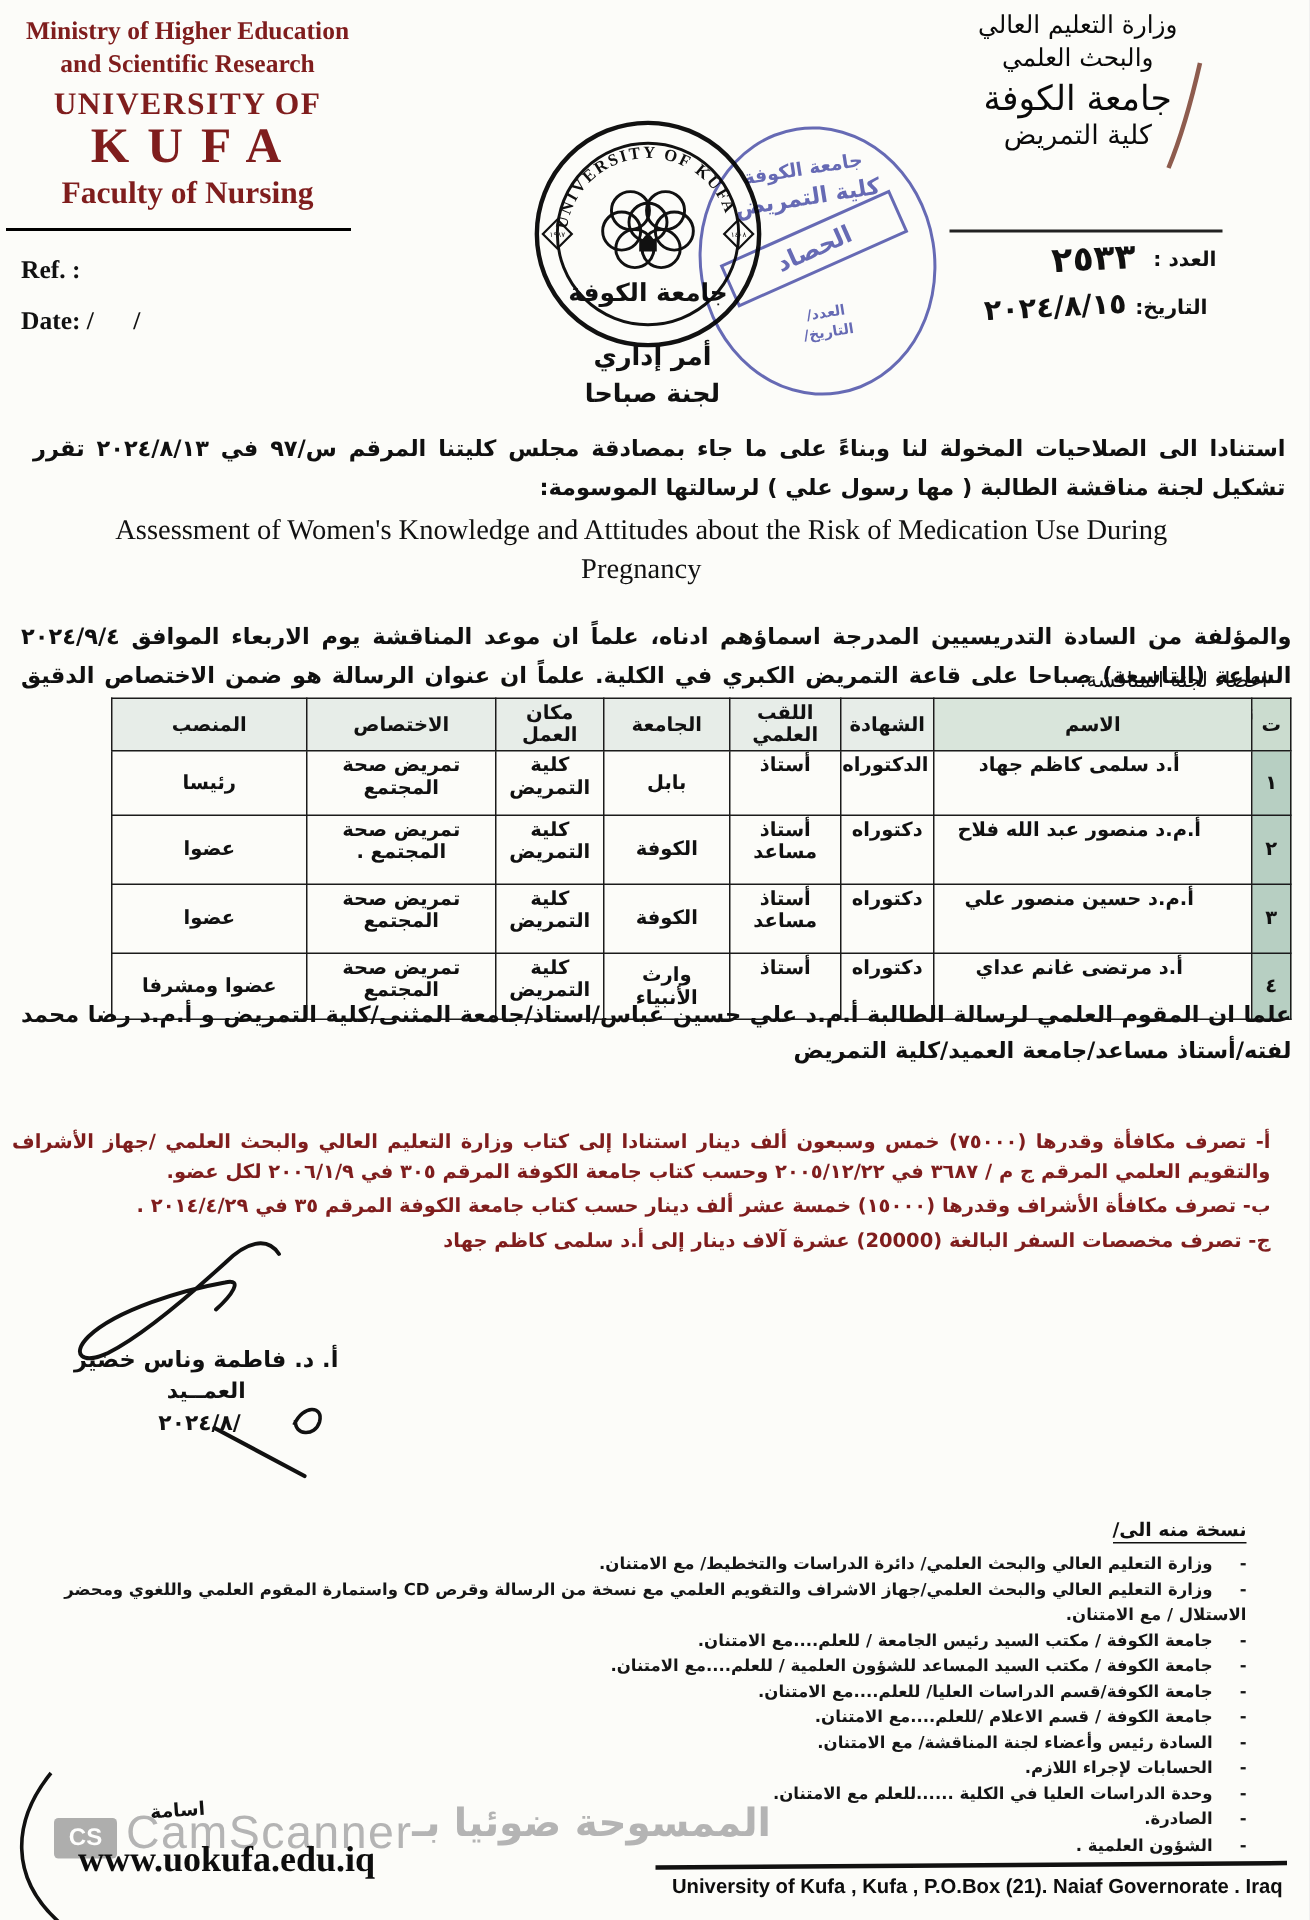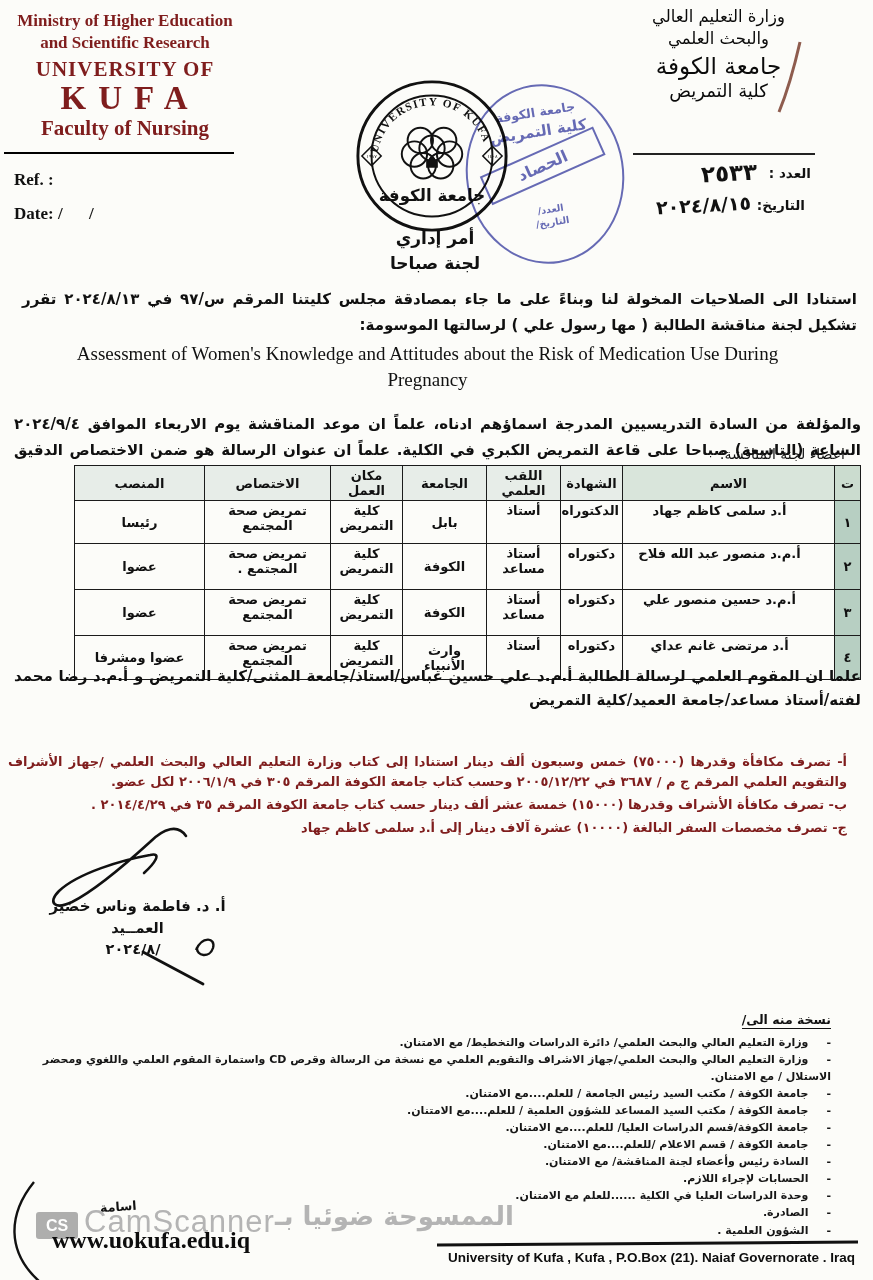--- a/index.html
+++ b/index.html
@@ -252,21 +252,21 @@
       <td>تمريض صحة المجتمع</td>
       <td>عضوا ومشرفا</td>
     </tr>
   </tbody>
     </table>
 
   <div class="ar-par evaluator">علما ان المقوم العلمي لرسالة الطالبة أ.م.د علي حسين عباس/استاذ/جامعة المثنى/كلية التمريض و أ.م.د رضا محمد لفته/أستاذ مساعد/جامعة العميد/كلية التمريض</div>
   <div class="notes">
     <div>أ- تصرف مكافأة وقدرها (٧٥٠٠٠) خمس وسبعون ألف دينار استنادا إلى كتاب وزارة التعليم العالي والبحث العلمي /جهاز الأشراف والتقويم العلمي المرقم ج م / ٣٦٨٧ في ٢٠٠٥/١٢/٢٢ وحسب كتاب جامعة الكوفة المرقم ٣٠٥ في ٢٠٠٦/١/٩ لكل عضو.</div>
     <div>ب- تصرف مكافأة الأشراف وقدرها (١٥٠٠٠) خمسة عشر ألف دينار حسب كتاب جامعة الكوفة المرقم ٣٥ في ٢٠١٤/٤/٢٩ .</div>
-    <div>ج- تصرف مخصصات السفر البالغة (١٠٠٠٠) عشرة آلاف دينار إلى أ.د سلمى كاظم جهاد</div>
+    <div>ج- تصرف مخصصات السفر البالغة (20000) عشرة آلاف دينار إلى أ.د سلمى كاظم جهاد</div>
   </div>
 
   <div class="sig-name">أ. د. فاطمة وناس خضير</div>
   <div class="sig-title">العمــيد</div>
   <div class="sig-date" dir="ltr">٢٠٢٤/٨/</div>
 
   <div class="dist-h">نسخة منه الى/</div>
   <div class="dist">
     <div class="ditem"><span class="dash">-</span><span>وزارة التعليم العالي والبحث العلمي/ دائرة الدراسات والتخطيط/ مع الامتنان.</span></div>
     <div class="ditem"><span class="dash">-</span><span>وزارة التعليم العالي والبحث العلمي/جهاز الاشراف والتقويم العلمي مع نسخة من الرسالة وقرص CD واستمارة المقوم العلمي واللغوي ومحضر الاستلال / مع الامتنان.</span></div>

